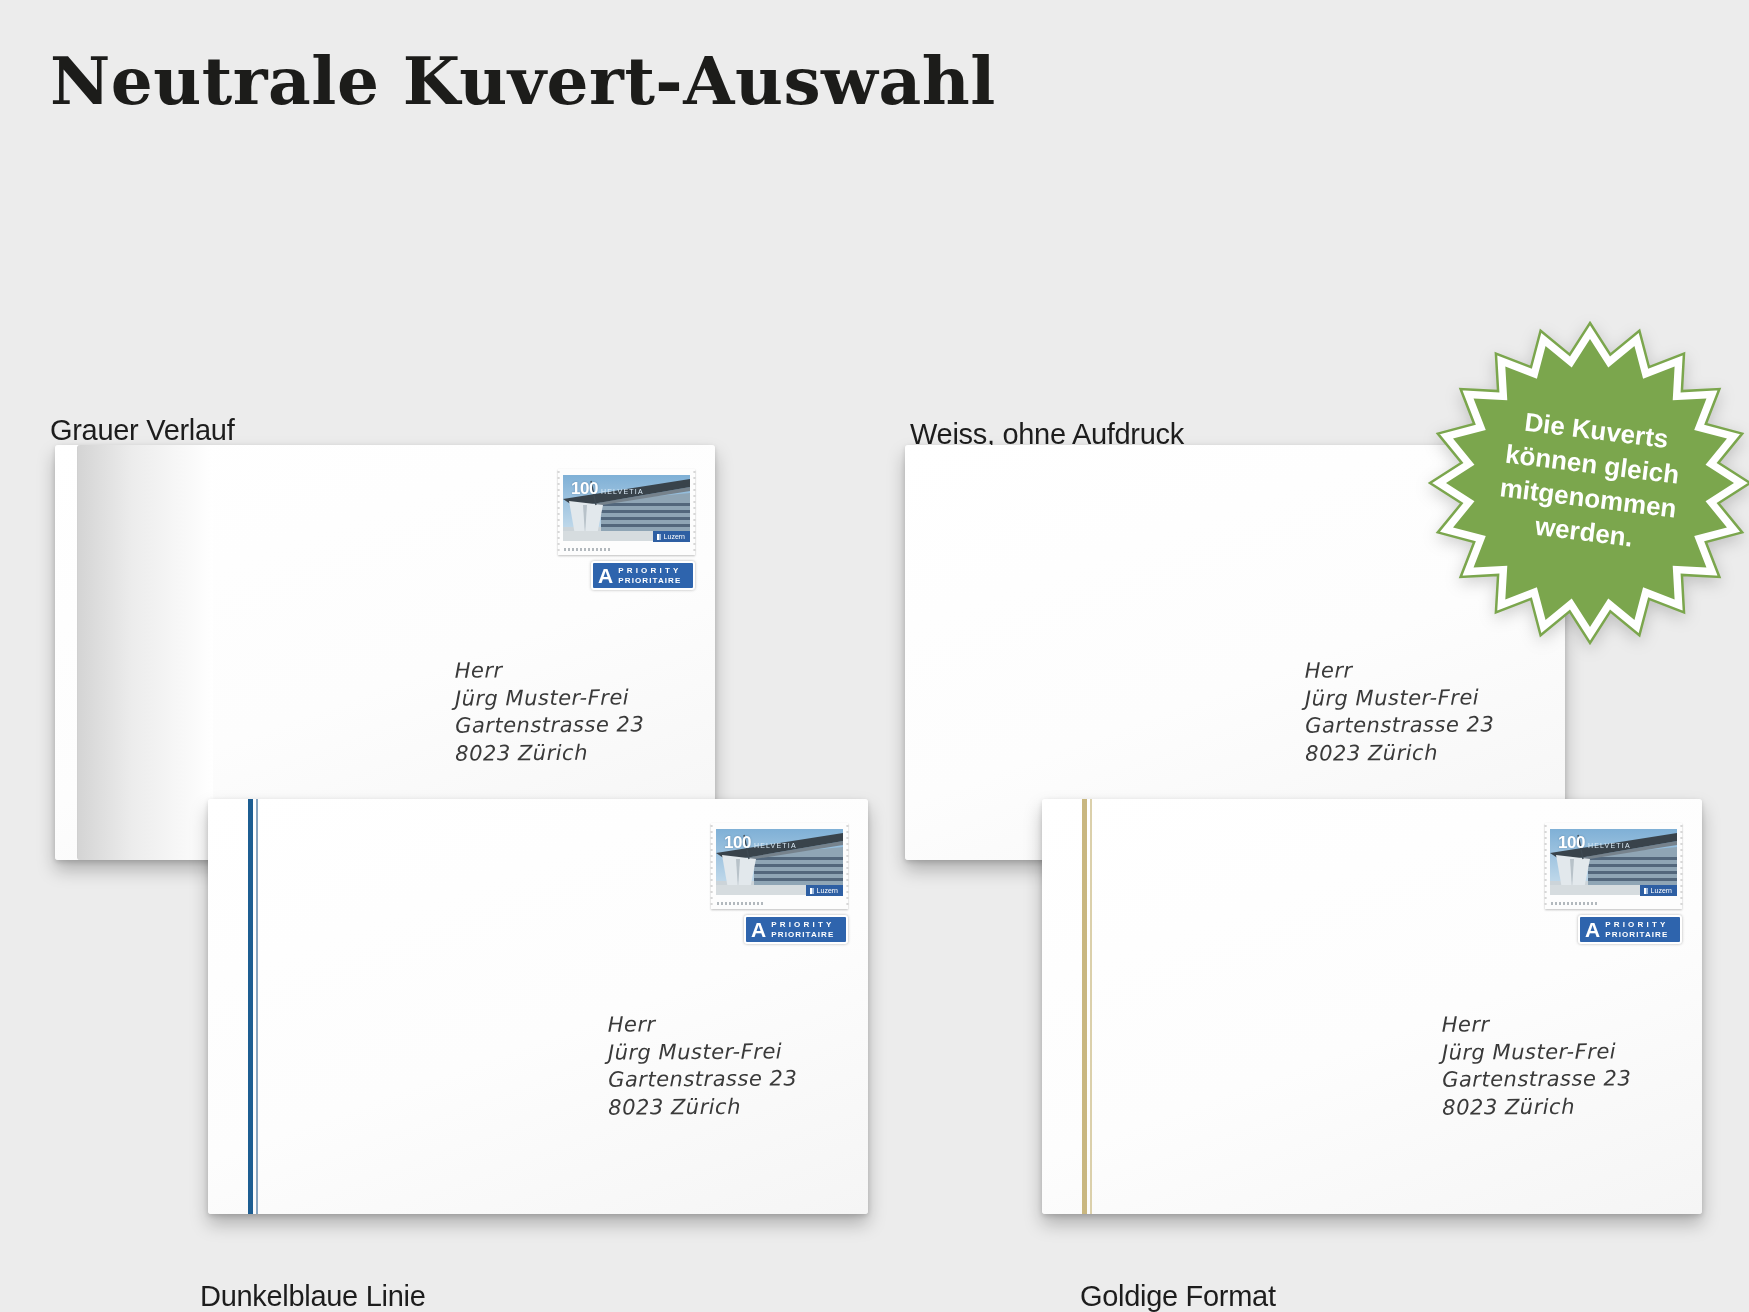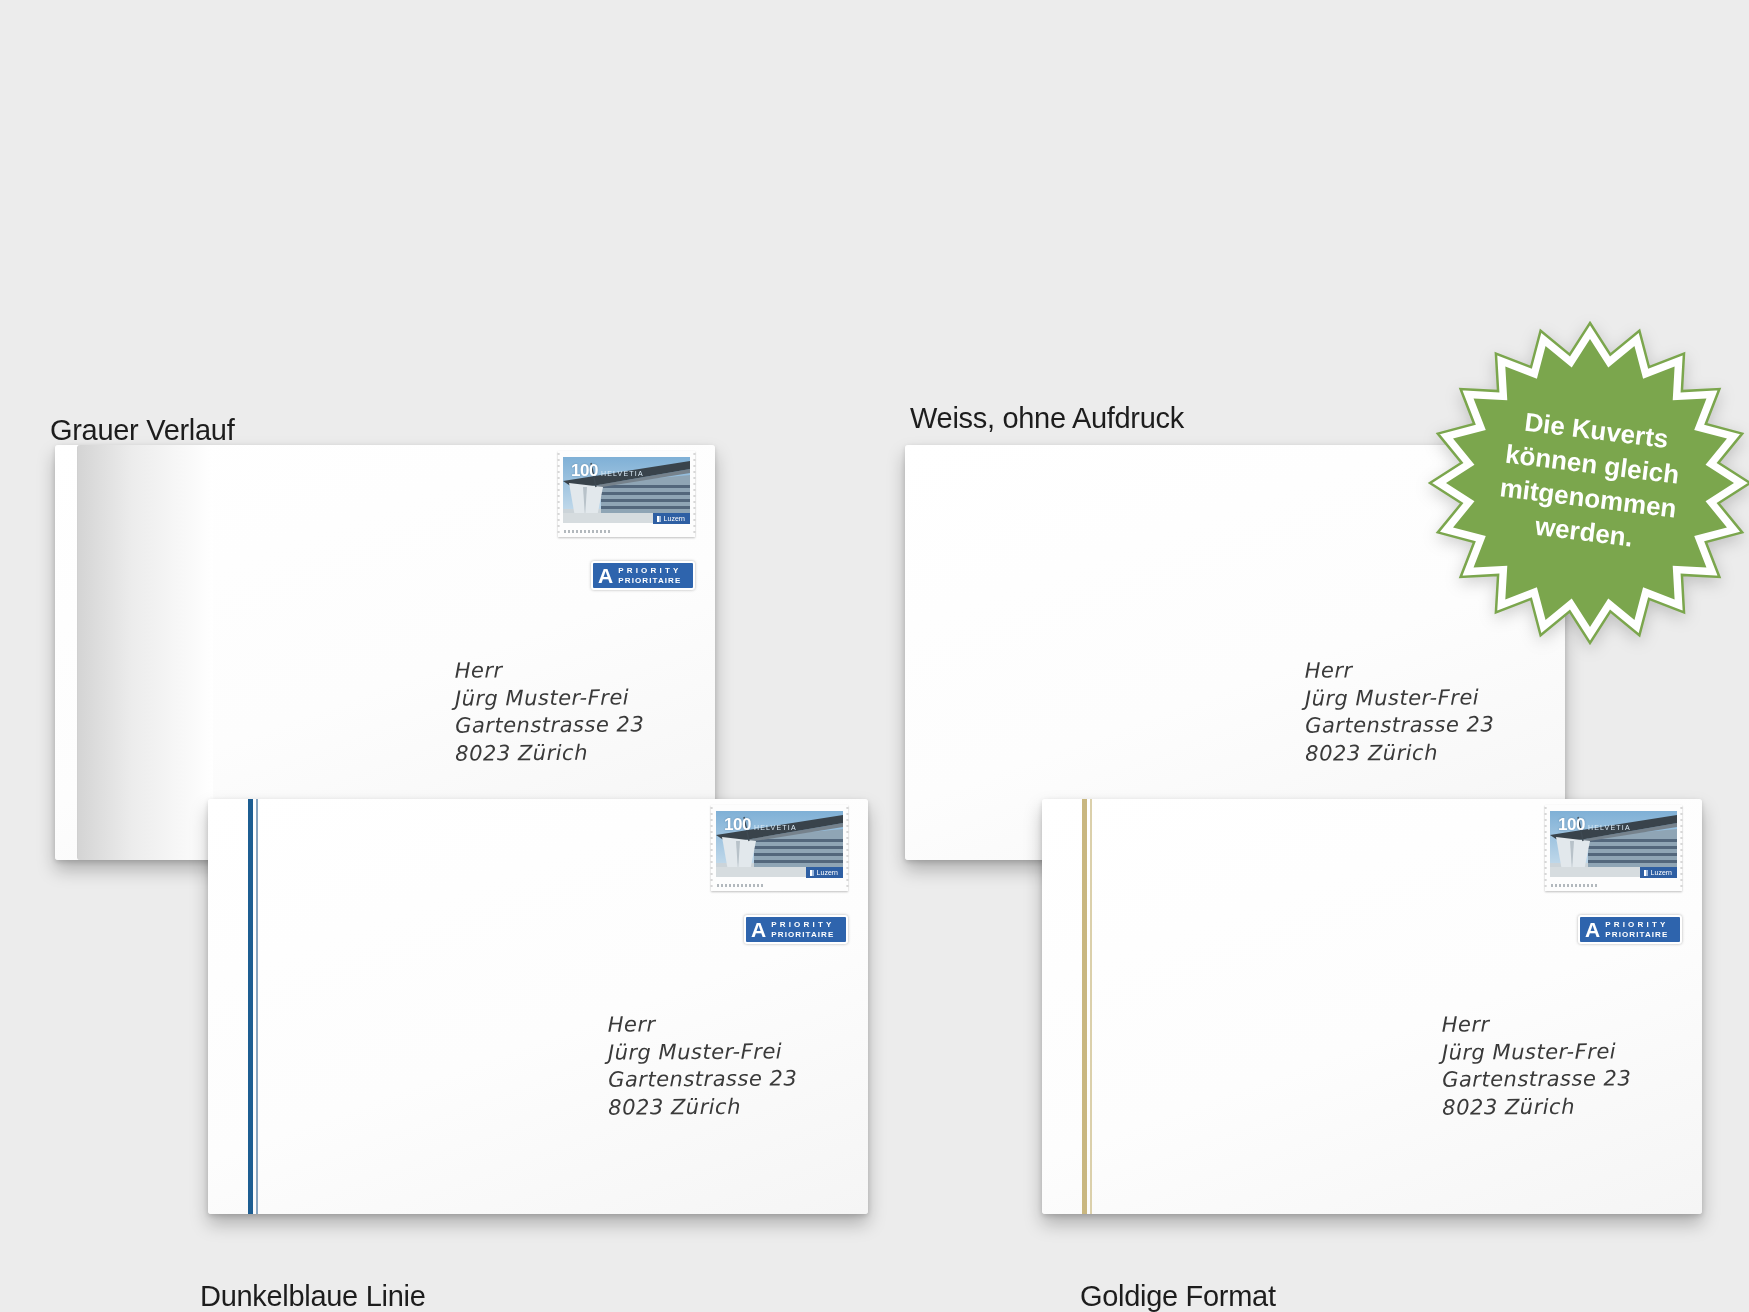--- a/index.html
+++ b/index.html
@@ -13,21 +13,21 @@
     font-size:66px;color:#1c1c1a;letter-spacing:0.5px;
   }
   .intro{
     position:absolute;left:50px;top:172px;margin:0;
     font-size:34px;line-height:52px;color:#1f1f1f;letter-spacing:-0.4px;
   }
 
   
   .env-label{position:absolute;font-size:29px;color:#1d1d1d;letter-spacing:-0.3px;margin-top:44px;}
   .label-1{left:50px;top:370px;}
-  .label-2{left:910px;top:358px;}
+  .label-2{left:910px;top:374px;}
   .label-3{left:200px;top:1236px;}
   .label-4{left:1080px;top:1236px;}
 
   
   .envelope{
     position:absolute;width:660px;height:415px;
     background:linear-gradient(160deg,#ffffff 0%,#fdfdfd 55%,#f5f5f5 100%);
     border-radius:3px;
     box-shadow:0 10px 18px rgba(0,0,0,.25), 0 2px 5px rgba(0,0,0,.15);
   }
@@ -45,21 +45,21 @@
   .line-a,.line-b{position:absolute;top:0;bottom:0;}
   .line-a{left:40px;width:5px;}
   .line-b{left:48px;width:2px;}
   .env3 .line-a{background:#1d5e92;}
   .env3 .line-b{background:#8aa6c0;}
   .env4 .line-a{background:#c9b780;}
   .env4 .line-b{background:#dbd0ab;}
 
   
   .stamp{
-    position:absolute;top:6px;right:20px;width:137px;height:86px;
+    position:absolute;top:24px;right:20px;width:137px;height:86px;
     background:#fdfdfd;box-shadow:0 1px 2px rgba(0,0,0,.25);
   }
   .stamp::before,.stamp::after{
     content:"";position:absolute;top:0;bottom:0;width:3px;
     background-image:radial-gradient(circle,#d7d7d7 1px,transparent 1.3px);
     background-size:3px 6px;
   }
   .stamp::before{left:-1px;}
   .stamp::after{right:-1px;}
   .stamp-img{position:absolute;left:5px;top:5px;right:5px;bottom:13px;overflow:hidden;}
@@ -128,20 +128,21 @@
       <polygon points="20,30 24,30 22,60" fill="#b8c2c9"></polygon>
       <line x1="28" y1="6" x2="33" y2="30" stroke="#3e4952" stroke-width="1.4"></line>
       <rect x="0" y="56" width="127" height="10" fill="#d6dcdf"></rect>
     </g>
     <polygon id="burst" points="165,5 185.3,36.6 214.4,12.8 224,49.2 259,35.6 256.9,73.1 294.4,71 280.8,106 317.2,115.6 293.4,144.7 325,165 293.4,185.3 317.2,214.4 280.8,224 294.4,259 256.9,256.9 259,294.4 224,280.8 214.4,317.2 185.3,293.4 165,325 144.7,293.4 115.6,317.2 106,280.8 70.9,294.4 73.1,256.9 35.6,259 49.2,224 12.8,214.4 36.6,185.3 5,165 36.6,144.7 12.8,115.6 49.2,106 35.6,71 73.1,73.1 70.9,35.6 106,49.2 115.6,12.8 144.7,36.6"></polygon>
   </defs>
 </svg>
 
 <div class="canvas">
 
+  <h1 class="title">Neutrale Kuvert-Auswahl</h1>
 
 
   <div class="env-label label-1">Grauer Verlauf</div>
   <div class="env-label label-2">Weiss, ohne Aufdruck</div>
   <div class="env-label label-3">Dunkelblaue Linie</div>
   <div class="env-label label-4">Goldige Format</div>
 
   <div class="envelope env1">
     <div class="stripe-gray"></div>
     <div class="stamp">

